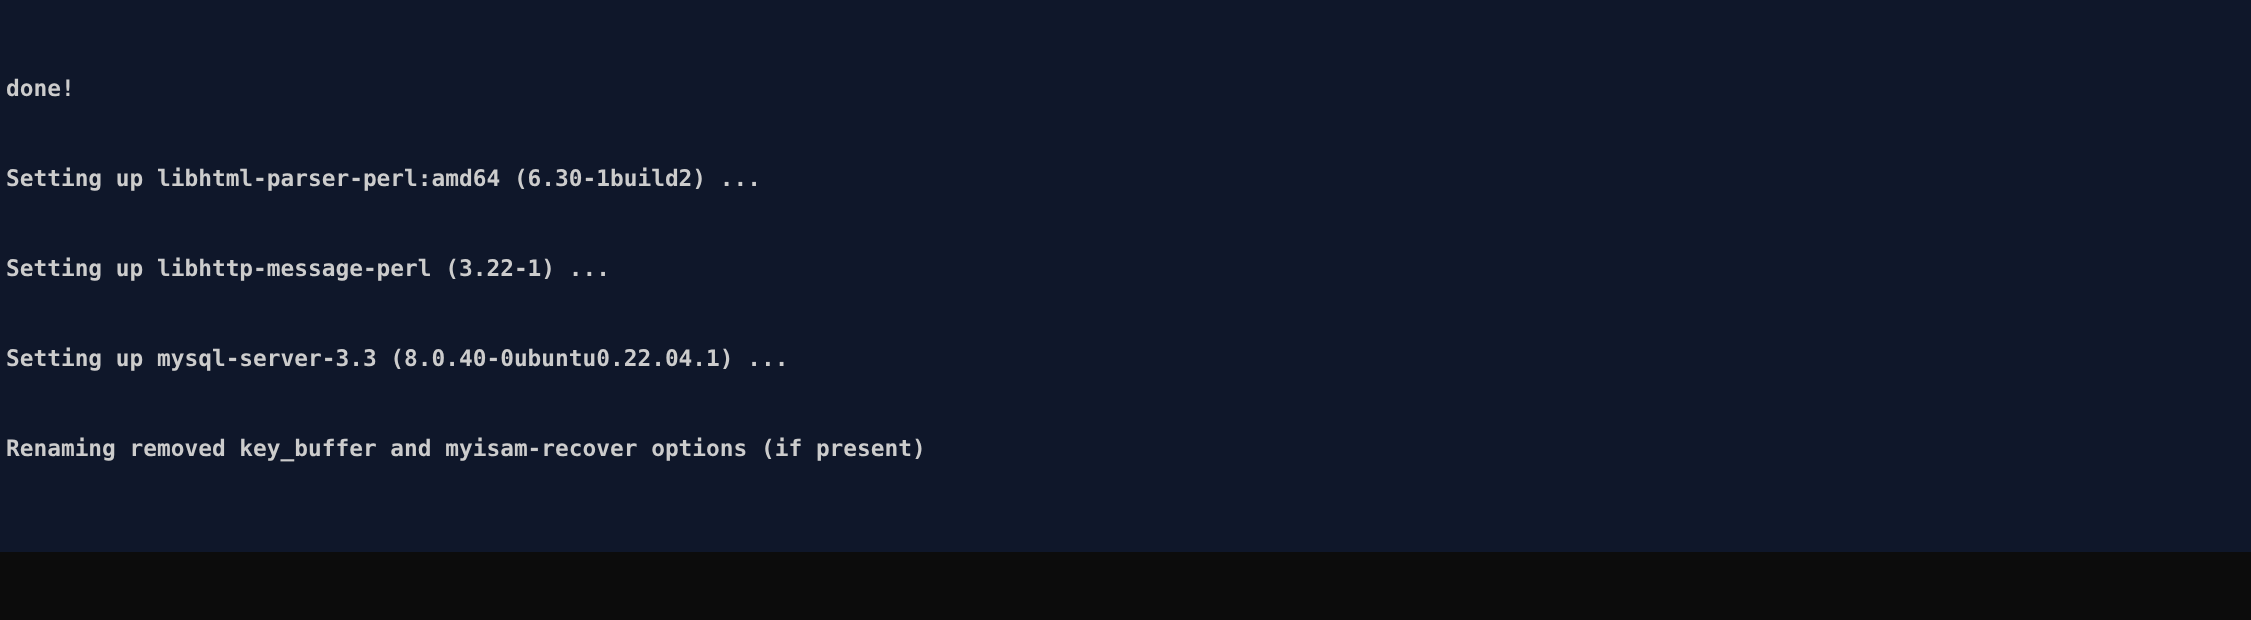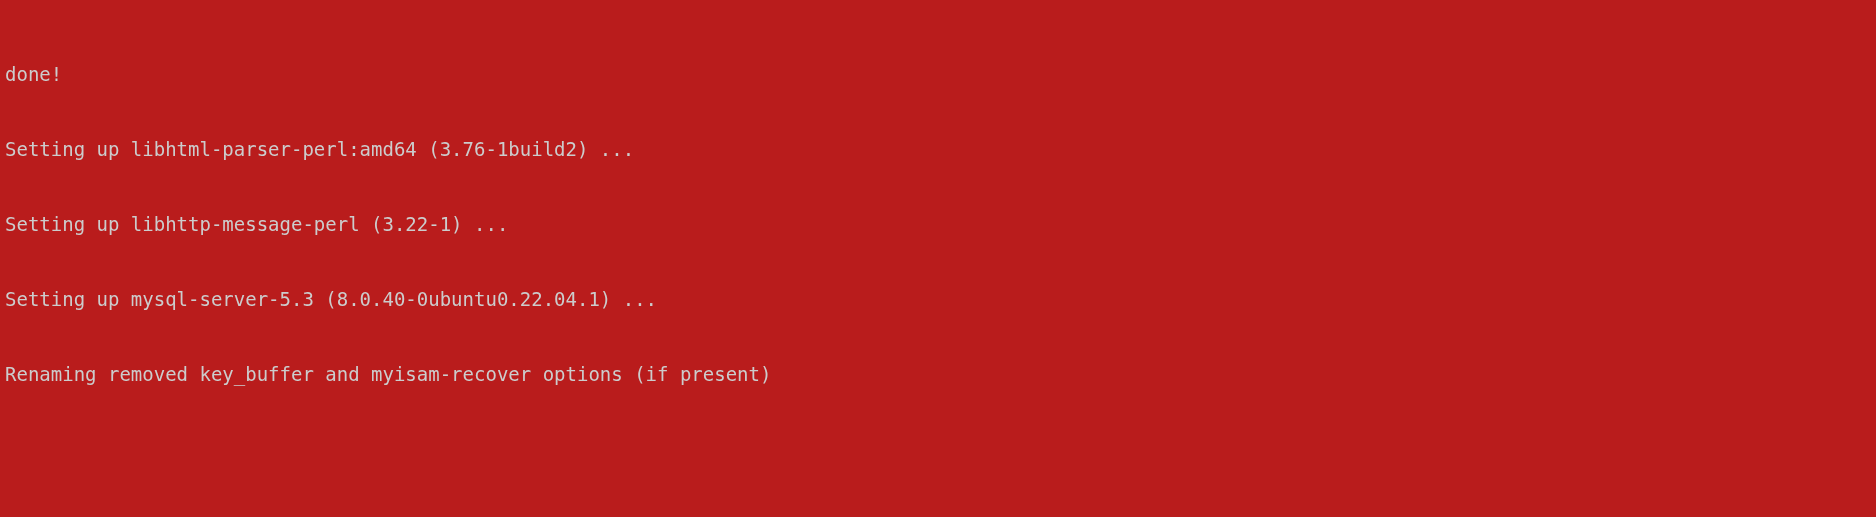--- a/index.html
+++ b/index.html
@@ -2,25 +2,26 @@
 <html><head>
 <meta charset="utf-8">
 <style>
   html, body {
     margin: 0;
     padding: 0;
     background: #0c0c0c;
   }
   #terminal-window {
     width: 1876px;
-    height: 517px;
-    background: #b91c1c;
+    height: 460px;
+    background: #0f172a;
     overflow: hidden;
     position: relative;
     box-sizing: border-box;
+    font-weight: bold;
   }
   #terminal-screen {
     position: absolute;
     left: 5px;
     top: 12px;
     right: 0;
     bottom: 0;
     font-family: "DejaVu Sans Mono", "Liberation Mono", monospace;
     font-size: 19px;
     line-height: 25px;
@@ -34,23 +35,23 @@
     color: #cccccc;
     font-family: "DejaVu Sans Mono", "Liberation Mono", monospace;
   }
 </style>
 </head>
 <body>
 
 <div id="terminal-window">
   <div id="terminal-screen">
     <div class="term-line">done!</div>
-    <div class="term-line">Setting up libhtml-parser-perl:amd64 (3.76-1build2) ...</div>
+    <div class="term-line">Setting up libhtml-parser-perl:amd64 (6.30-1build2) ...</div>
     <div class="term-line">Setting up libhttp-message-perl (3.22-1) ...</div>
-    <div class="term-line">Setting up mysql-server-5.3 (8.0.40-0ubuntu0.22.04.1) ...</div>
+    <div class="term-line">Setting up mysql-server-3.3 (8.0.40-0ubuntu0.22.04.1) ...</div>
     <div class="term-line">Renaming removed key_buffer and myisam-recover options (if present)</div>
     
     
     
     
     
     
     
     
     

